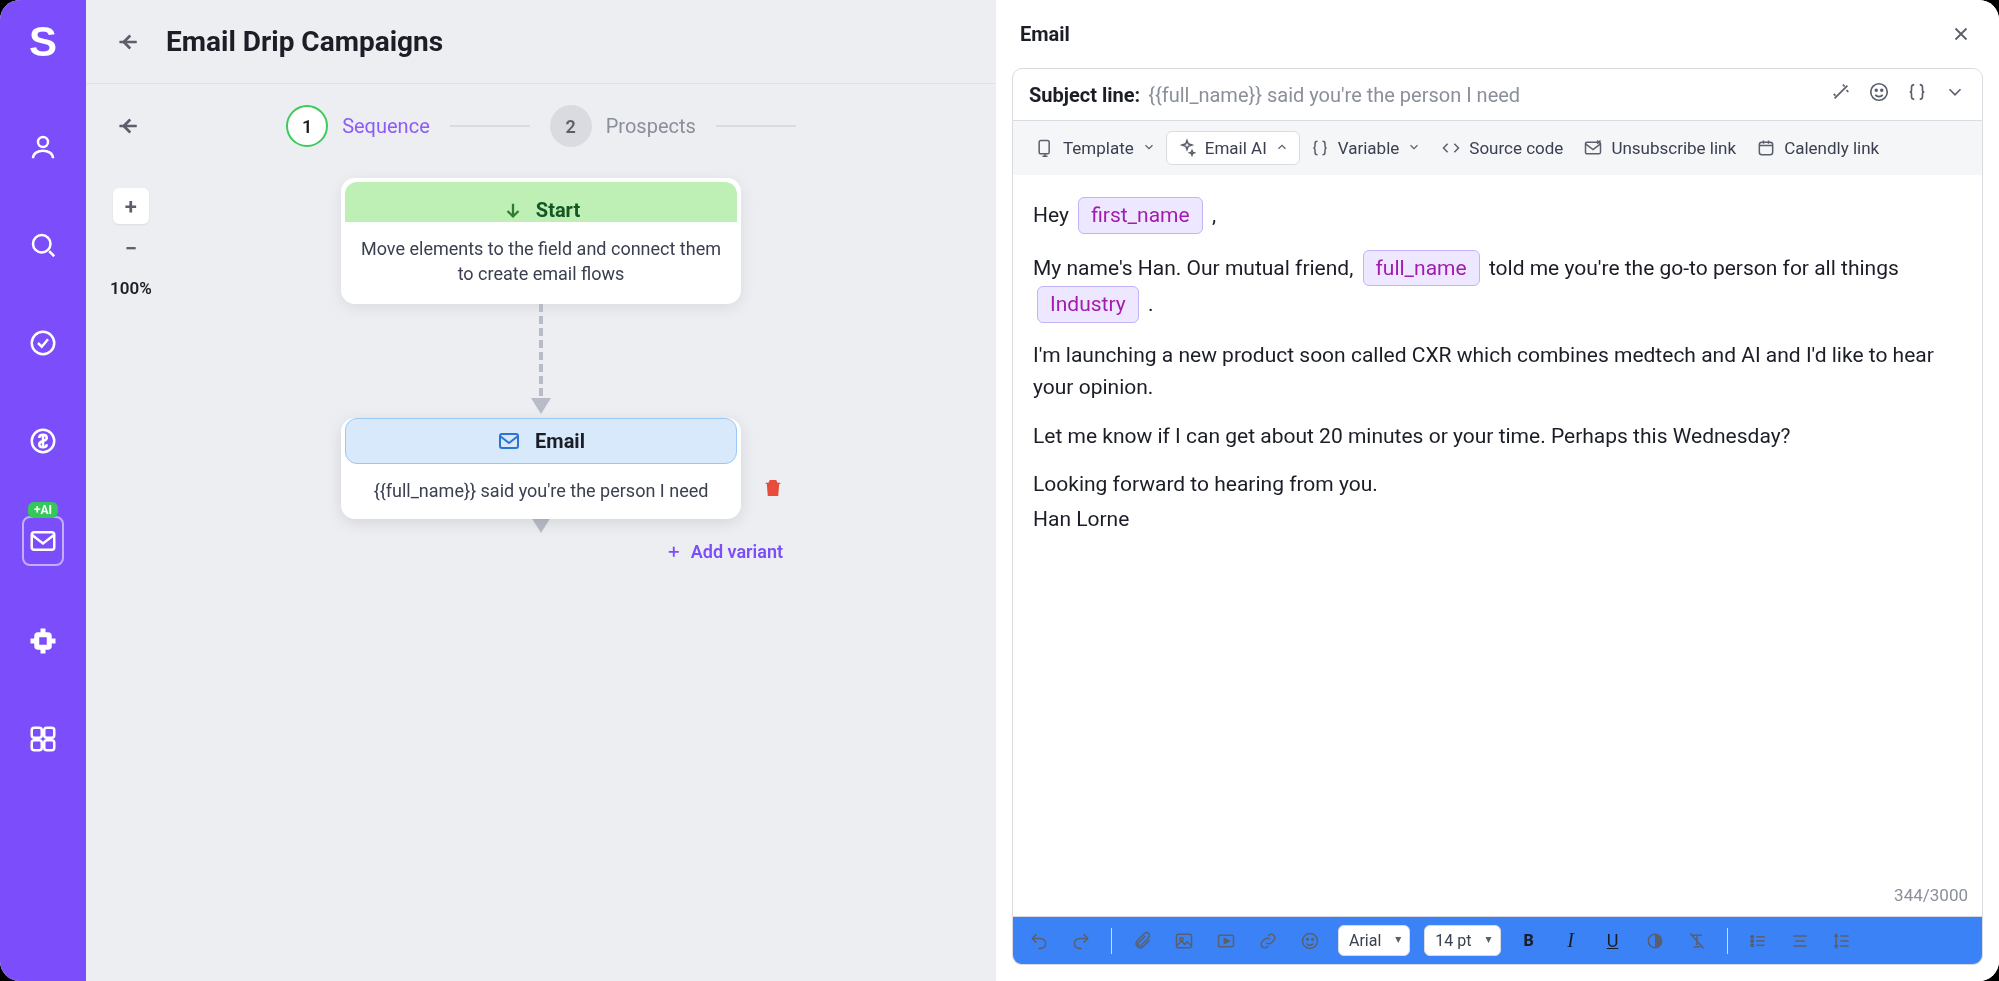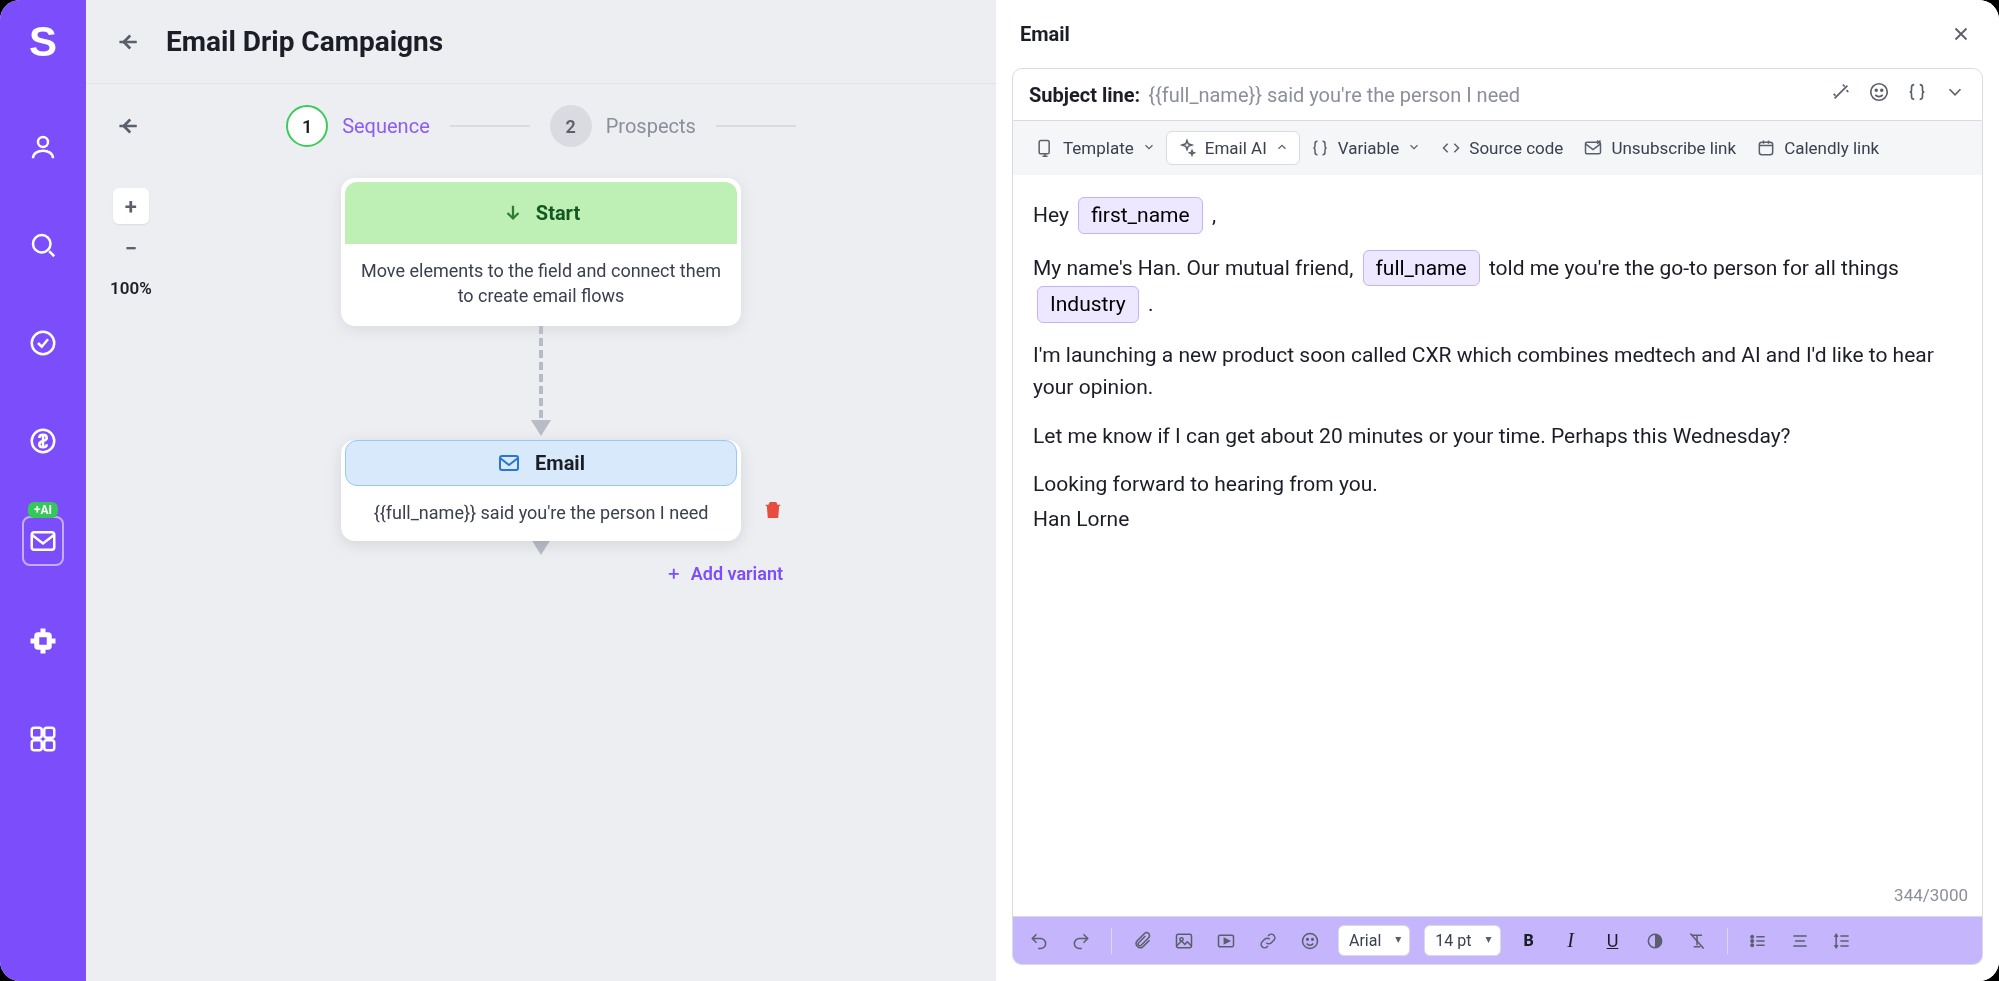--- a/index.html
+++ b/index.html
@@ -100,22 +100,22 @@
     position:absolute; left:50%; top:10px; transform:translateX(-50%);
     display:flex; flex-direction:column; align-items:center;
     width:520px;
   }
   .node-start {
     width:400px; background:#fff; border-radius:14px;
     box-shadow:0 4px 16px rgba(0,0,0,.08);
     overflow:hidden;
   }
   .start-head {
-    background:#BEF0B5; height:62px; border-radius:12px 12px 0 0;
-    display:flex;align-items:center;justify-content:center; gap:12px;
+    background:#BEF0B5; height:40px; border-radius:12px 12px 0 0;
+    display:flex;align-items:flex-end;justify-content:center; gap:12px;
     font-weight:700; font-size:20px; color:#155724;
     margin:4px;
   }
   .start-head svg{width:22px;height:22px;stroke:#2E7D32;stroke-width:2.5;fill:none;}
   .start-body { padding:10px 20px 18px; text-align:center; font-size:18px; color:#3B4050; line-height:1.4;}
 
   .dash-arrow { position:relative; width:6px; height:110px; }
   .dash-arrow::before{
     content:""; position:absolute; left:50%; top:0; bottom:18px; width:0;
     border-left:4px dashed #B8BCC7; transform:translateX(-50%);
@@ -190,28 +190,28 @@
   .tool-chev svg{width:14px;height:14px;stroke:#5A5F6B;stroke-width:2;fill:none;}
 
   .content-area {
     flex:1; border:1px solid #D9DBE0; border-top:0;
     padding:22px 20px; font-size:21px; color:#1B1E26; line-height:1.55;
     position:relative; overflow:auto;
   }
   .content-area p{margin-bottom:16px;}
   .token {
     display:inline-block; border:1px solid #C4B3F9; background:#EDE7FF;
-    color:#000000; border-radius:6px; padding:1px 12px; margin:0 4px;
+    color:#a21caf; border-radius:6px; padding:1px 12px; margin:0 4px;
   }
   .char-count{
     position:absolute; right:14px; bottom:8px; color:#8A8F9B; font-size:17px;
   }
 
   .format-bar{
-    background:#c4b5fd; border:1px solid #D9DBE0; border-top:0; border-radius:0 0 10px 10px;
+    background:#3b82f6; border:1px solid #D9DBE0; border-top:0; border-radius:0 0 10px 10px;
     padding:8px 12px; display:flex; align-items:center; gap:14px;
     color:#5A5F6B;
   }
   .format-bar .sep{width:1px;height:26px;background:#D9DBE0;margin:0 2px;}
   .fbtn{width:28px;height:28px;display:flex;align-items:center;justify-content:center;}
   .fbtn svg{width:20px;height:20px;stroke:#5A5F6B;stroke-width:1.8;fill:none;}
   .select{
     border:1px solid #D9DBE0; background:#fff; border-radius:6px;
     padding:5px 28px 5px 10px; font-size:16px; position:relative; color:#3B4050;
   }

